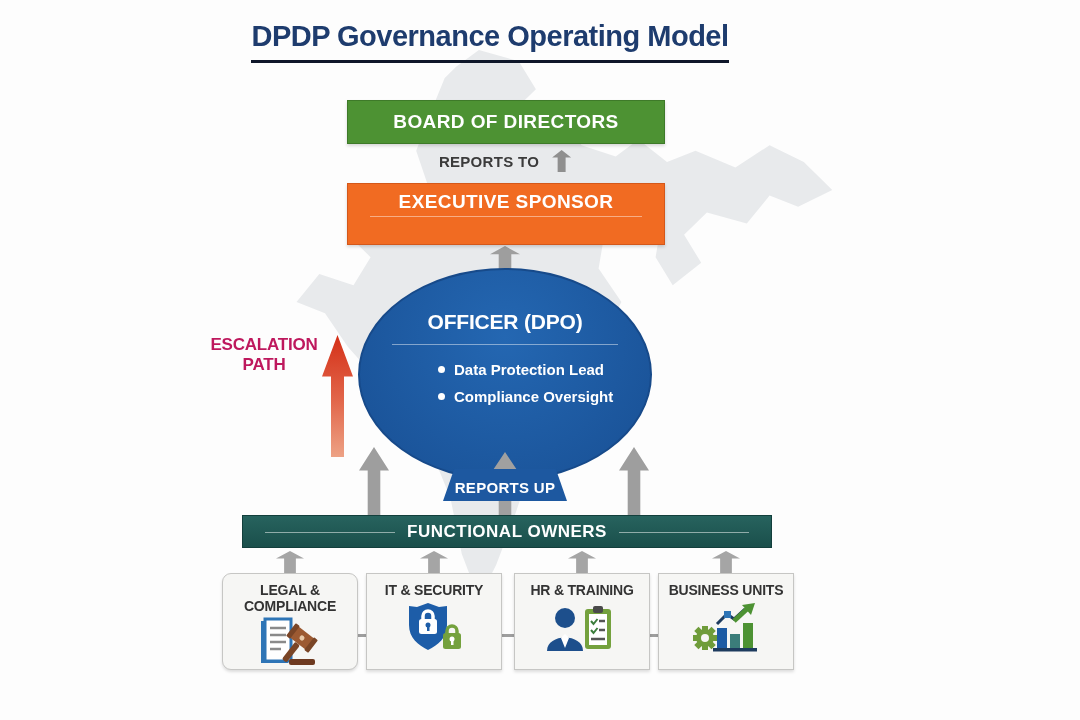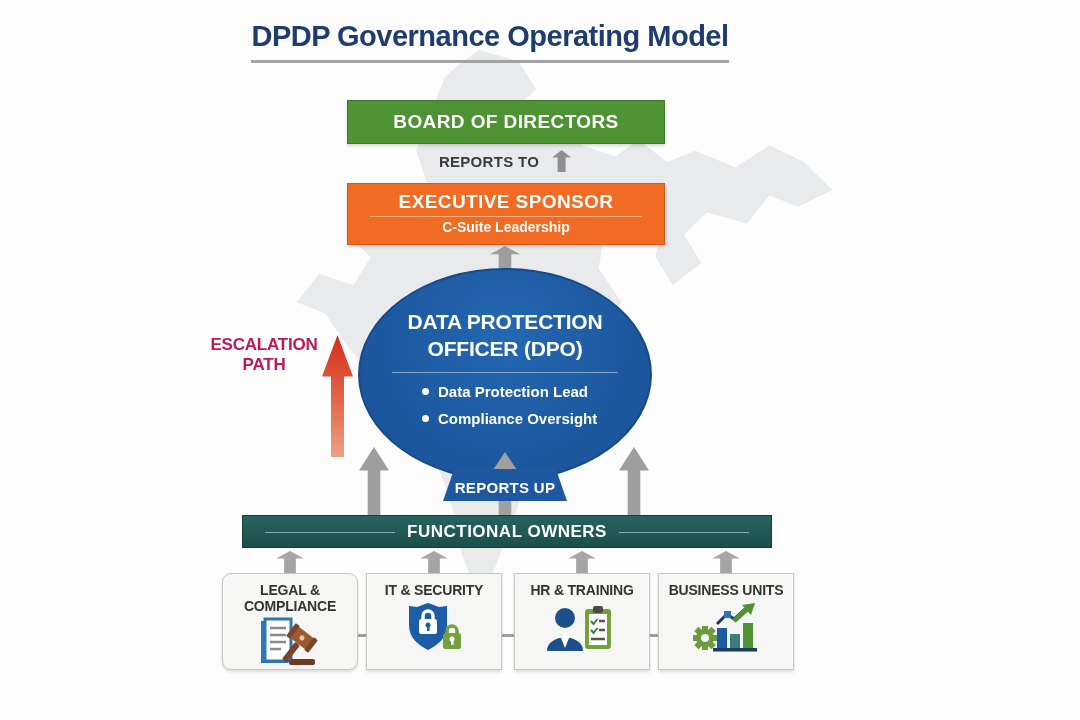--- a/index.html
+++ b/index.html
@@ -10,21 +10,21 @@
   }
   .abs{position:absolute;}
 
   
   #map{left:268px;top:50px;width:570px;height:560px;z-index:0;}
 
   
   .title-wrap{left:150px;top:20px;width:680px;text-align:center;z-index:2;}
   .title{
     display:inline-block;color:#1e3c6e;font-size:29px;font-weight:bold;
-    letter-spacing:-0.5px;padding-bottom:7px;border-bottom:3px solid #a3a3a3;
+    letter-spacing:-0.5px;padding-bottom:7px;border-bottom:3px solid #0f172a;
   }
 
   
   .board-box{
     left:347px;top:100px;width:316px;height:42px;background:#4d9233;
     border:1px solid #3e7a29;box-shadow:0 2px 3px rgba(0,0,0,.15);
     color:#fff;font-size:19px;font-weight:bold;letter-spacing:.4px;
     display:flex;align-items:center;justify-content:center;z-index:2;text-align:right;
   }
 
@@ -68,21 +68,21 @@
 
   
   .dpo-ellipse{
     left:358px;top:268px;width:294px;height:213px;border-radius:50%;
     background:radial-gradient(circle at 50% 32%,#2467b2,#1b559b 75%);
     border:2px solid #174a8a;box-sizing:border-box;
     color:#fff;text-align:center;z-index:2;
   }
   .dpo-title{font-size:21px;font-weight:bold;line-height:1.3;margin-top:38px;letter-spacing:-0.2px;}
   .dpo-divider{width:226px;height:1px;background:rgba(255,255,255,.45);margin:9px auto 6px auto;}
-  .dpo-bullets{list-style:none;margin:0;padding:0 0 0 62px;text-align:left;}
+  .dpo-bullets{list-style:none;margin:16px;padding:0 0 0 62px;text-align:left;}
   .dpo-bullets li{
     font-size:15px;font-weight:bold;margin:10px 0;position:relative;padding-left:16px;
   }
   .dpo-bullets li::before{
     content:"";position:absolute;left:0;top:5px;width:7px;height:7px;border-radius:50%;background:#fff;
   }
   .reports-up-tab{
     left:443px;top:469px;width:124px;height:32px;background:#1d58a0;z-index:4;
     clip-path:polygon(9% 0,91% 0,100% 100%,0 100%);
     color:#fff;font-size:15px;font-weight:bold;letter-spacing:.3px;
@@ -131,34 +131,32 @@
 </div>
 
 <div class="abs reports-to">
   <span class="reports-to-label">REPORTS TO</span>
   <span class="arrow-up" style="width:19px;height:22px;background:#8f8f8f;"></span>
 </div>
 
 <div class="abs exec-box">
   <div class="exec-title">EXECUTIVE SPONSOR</div>
   <div class="exec-divider"></div>
-  <div class="exec-sub">C-Suite Leadership</div>
 </div>
 
 <div class="abs arrow-up arrow-mid"></div>
 
 <div class="abs escalation-label">
   <div>ESCALATION</div>
   <div>PATH</div>
 </div>
 <div class="abs arrow-up arrow-red"></div>
 
 <div class="abs dpo-ellipse">
   <div class="dpo-title">
-    <div>DATA PROTECTION</div>
     <div>OFFICER (DPO)</div>
   </div>
   <div class="dpo-divider"></div>
   <ul class="dpo-bullets">
     <li>Data Protection Lead</li>
     <li>Compliance Oversight</li>
   </ul>
 </div>
 
 <div class="abs arrow-up arrow-left"></div>

